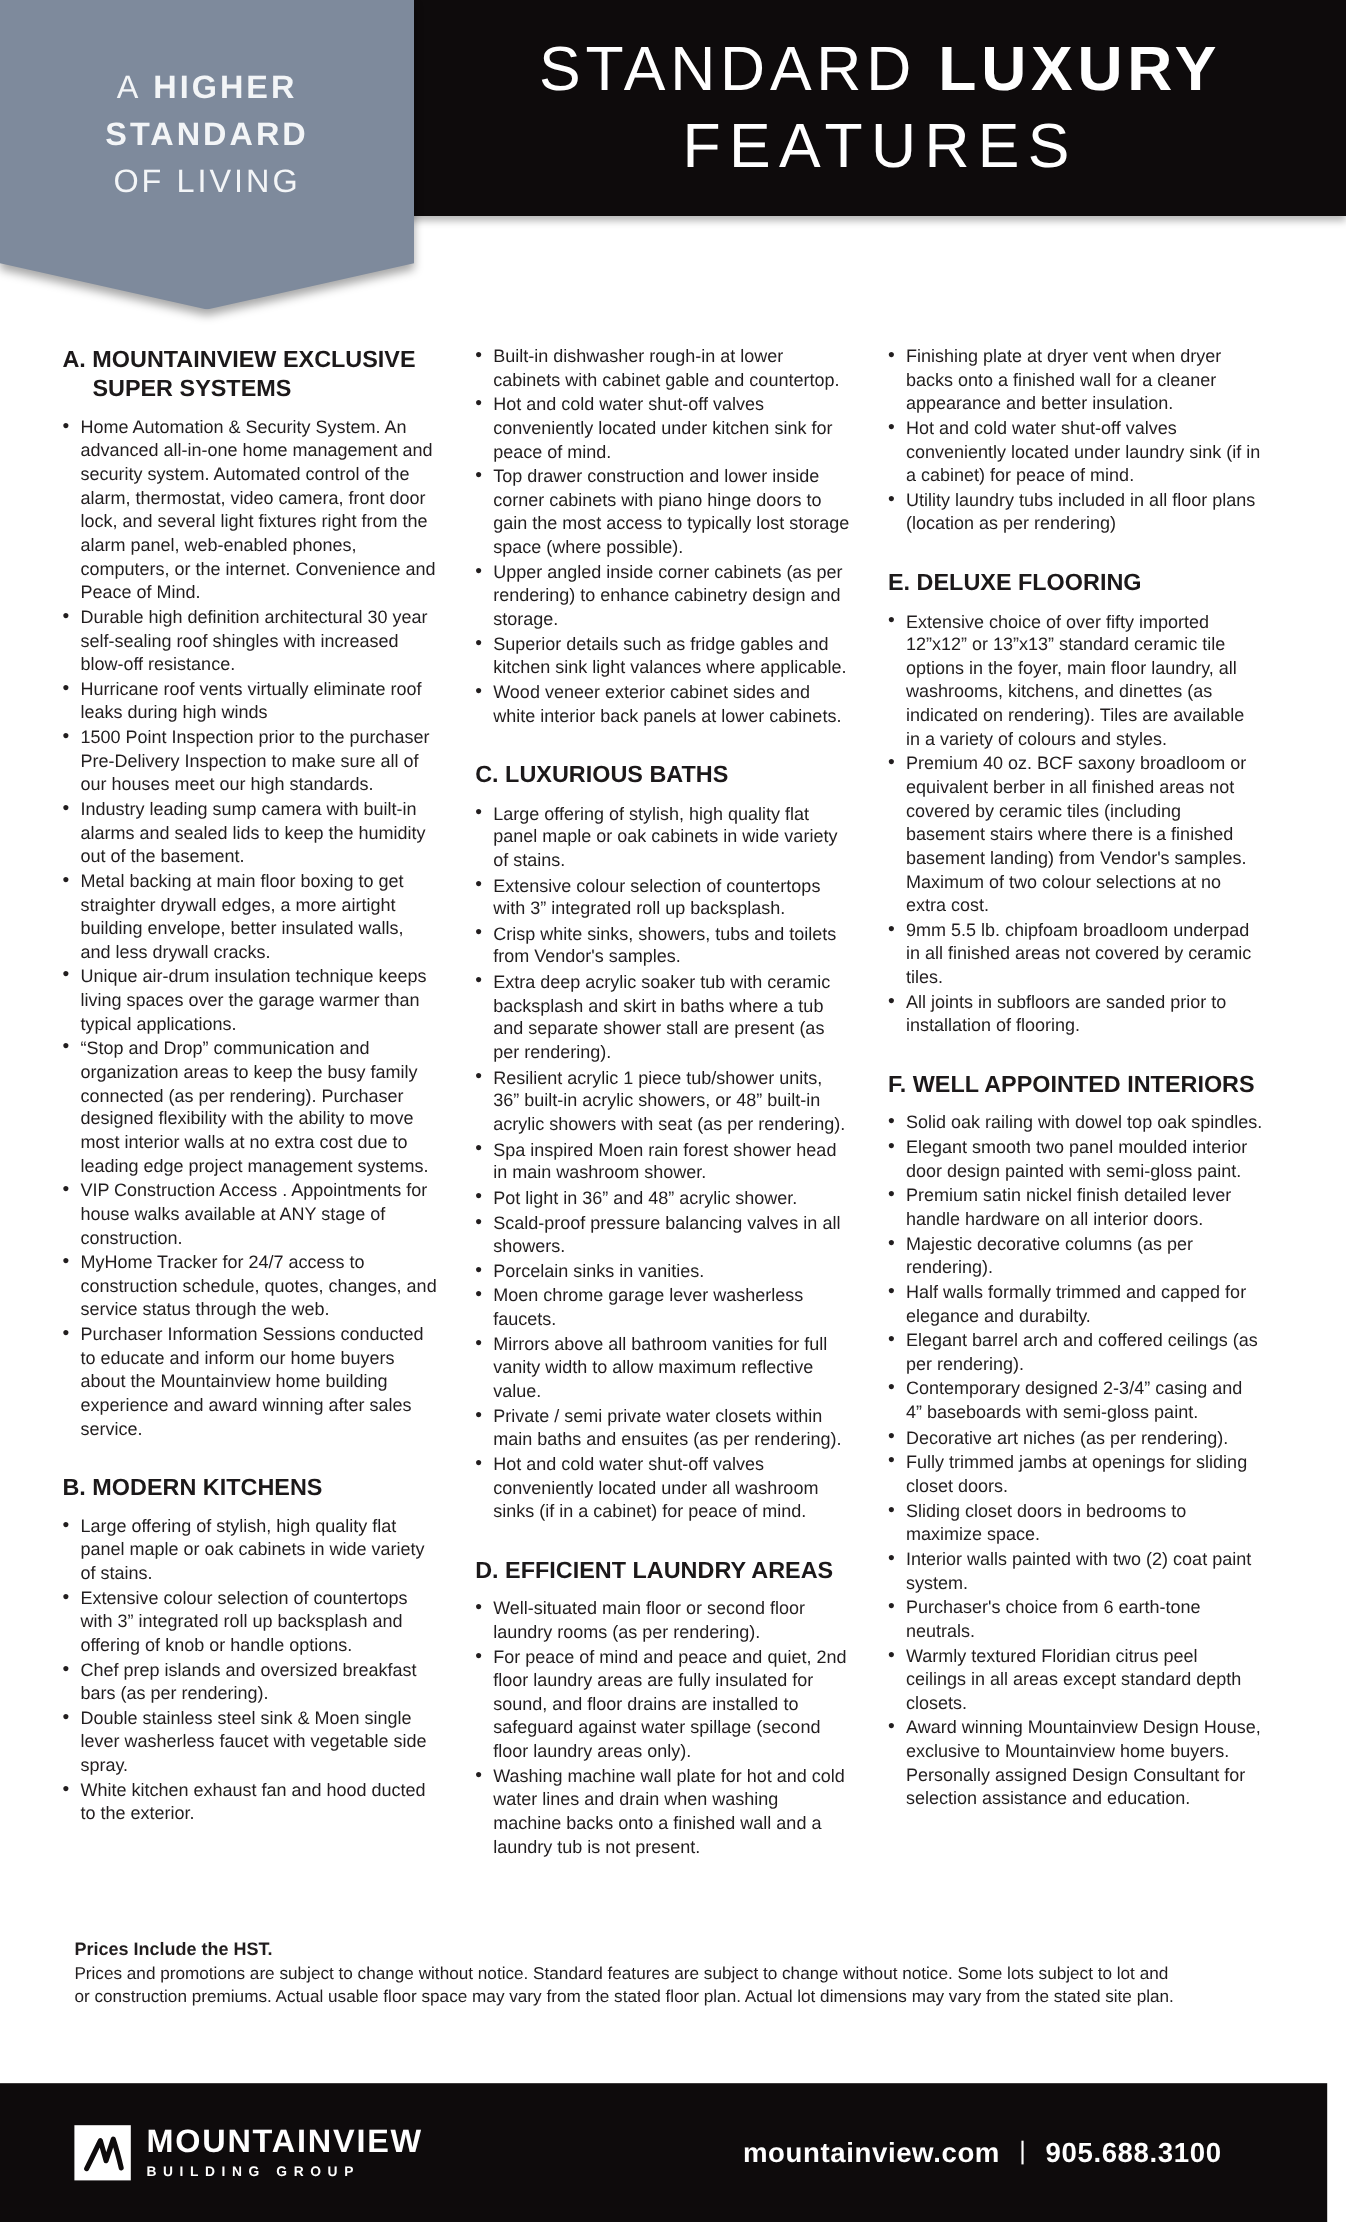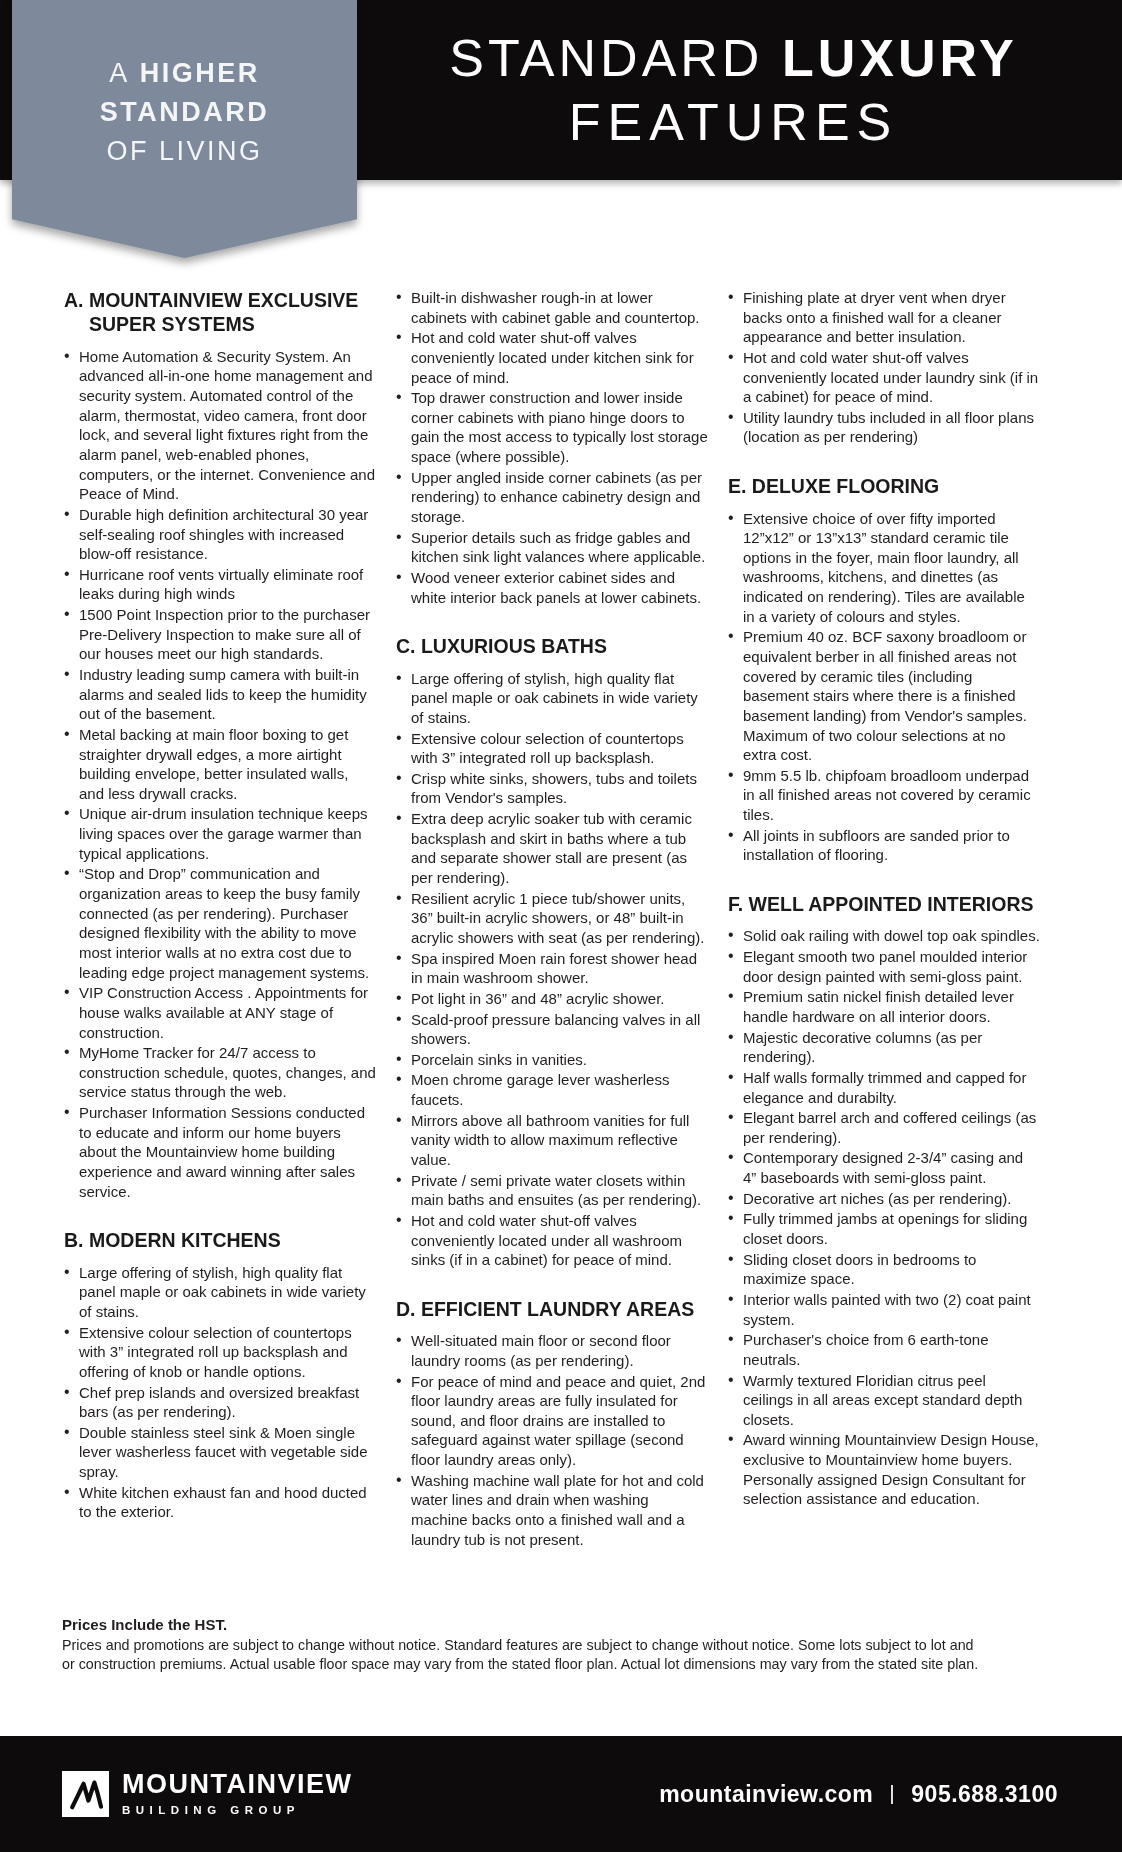--- a/index.html
+++ b/index.html
@@ -13,48 +13,48 @@
     background:var(--banner,#0e0b0c);box-shadow:0 4px 6px rgba(0,0,0,.28);
   }
   .banner-inner{
     margin-left:345px;height:100%;display:flex;flex-direction:column;
     justify-content:center;align-items:center;color:#fff;
   }
   .title-line1{font-size:52px;letter-spacing:4px;line-height:60px;white-space:nowrap;}
   .title-light{font-weight:300;}
   .title-bold{font-weight:700;}
   .title-line2{font-size:52px;font-weight:300;letter-spacing:7px;line-height:60px;margin-top:4px;}
-  .ribbon-wrap{position:absolute;top:0;left:12px;filter:drop-shadow(0 5px 4px rgba(0,0,0,.35));}
+  .ribbon-wrap{position:absolute;top:0;left:0;filter:drop-shadow(0 5px 4px rgba(0,0,0,.35));}
   .ribbon{
     width:345px;height:258px;background:var(--ribbon,#7e8a9c);
     clip-path:polygon(0 0,100% 0,100% 85%,50% 100%,0 85%);
     display:flex;flex-direction:column;justify-content:center;align-items:center;
     padding-bottom:0;box-sizing:border-box;color:#f3f5f7;
   }
   .ribbon-text{margin-top:-34px;text-align:center;font-size:27px;line-height:39px;letter-spacing:2.5px;}
   .rb-light{font-weight:300;}
   .rb-bold{font-weight:700;}
   
-  .content{position:absolute;top:288px;left:64px;display:flex;gap:20px;}
+  .content{position:absolute;top:288px;left:52px;display:flex;gap:32px;}
   .column{width:312px;flex:0 0 auto;font-size:15px;line-height:1.31;}
   .sec-heading{font-size:19.5px;font-weight:700;line-height:1.25;margin:27px 0 10px 0;color:#1c191a;}
   .block:first-child .sec-heading{margin-top:0;}
   .sec-heading .cont{display:block;padding-left:25px;}
   ul.features{list-style:none;margin:0;padding:0;}
   ul.features li{position:relative;padding-left:15px;margin:0 0 1px 0;}
   ul.features li::before{content:"•";position:absolute;left:0;top:-1px;font-size:16px;}
   
   .footnote{position:absolute;left:62px;top:1616px;width:1000px;}
   .footnote-title{font-size:15px;font-weight:700;margin-bottom:3px;}
   .footnote-line{font-size:14.3px;line-height:1.3;}
   
   .footer-bar{
-    position:absolute;left:0;right:0;bottom:0;height:116px;background:var(--footer_bg,#0e0b0c);
+    position:absolute;left:0;right:16px;bottom:0;height:116px;background:var(--footer_bg,#0e0b0c);
     display:flex;align-items:center;justify-content:space-between;
-    padding:0 64px 0 62px;box-sizing:border-box;color:#fff;
+    padding:0 88px 0 62px;box-sizing:border-box;color:#fff;
   }
   .brand{display:flex;align-items:center;}
   .logo-box{
     width:47px;height:46px;background:#fff;display:flex;align-items:center;justify-content:center;
     flex:0 0 auto;
   }
   .brand-text{margin-left:13px;}
   .brand-name{font-size:27px;font-weight:700;letter-spacing:1.5px;line-height:1;}
   .brand-tagline{font-size:11.5px;font-weight:700;letter-spacing:5.5px;margin-top:7px;line-height:1;}
   .contact{display:flex;align-items:center;font-size:23px;font-weight:700;letter-spacing:.5px;}

